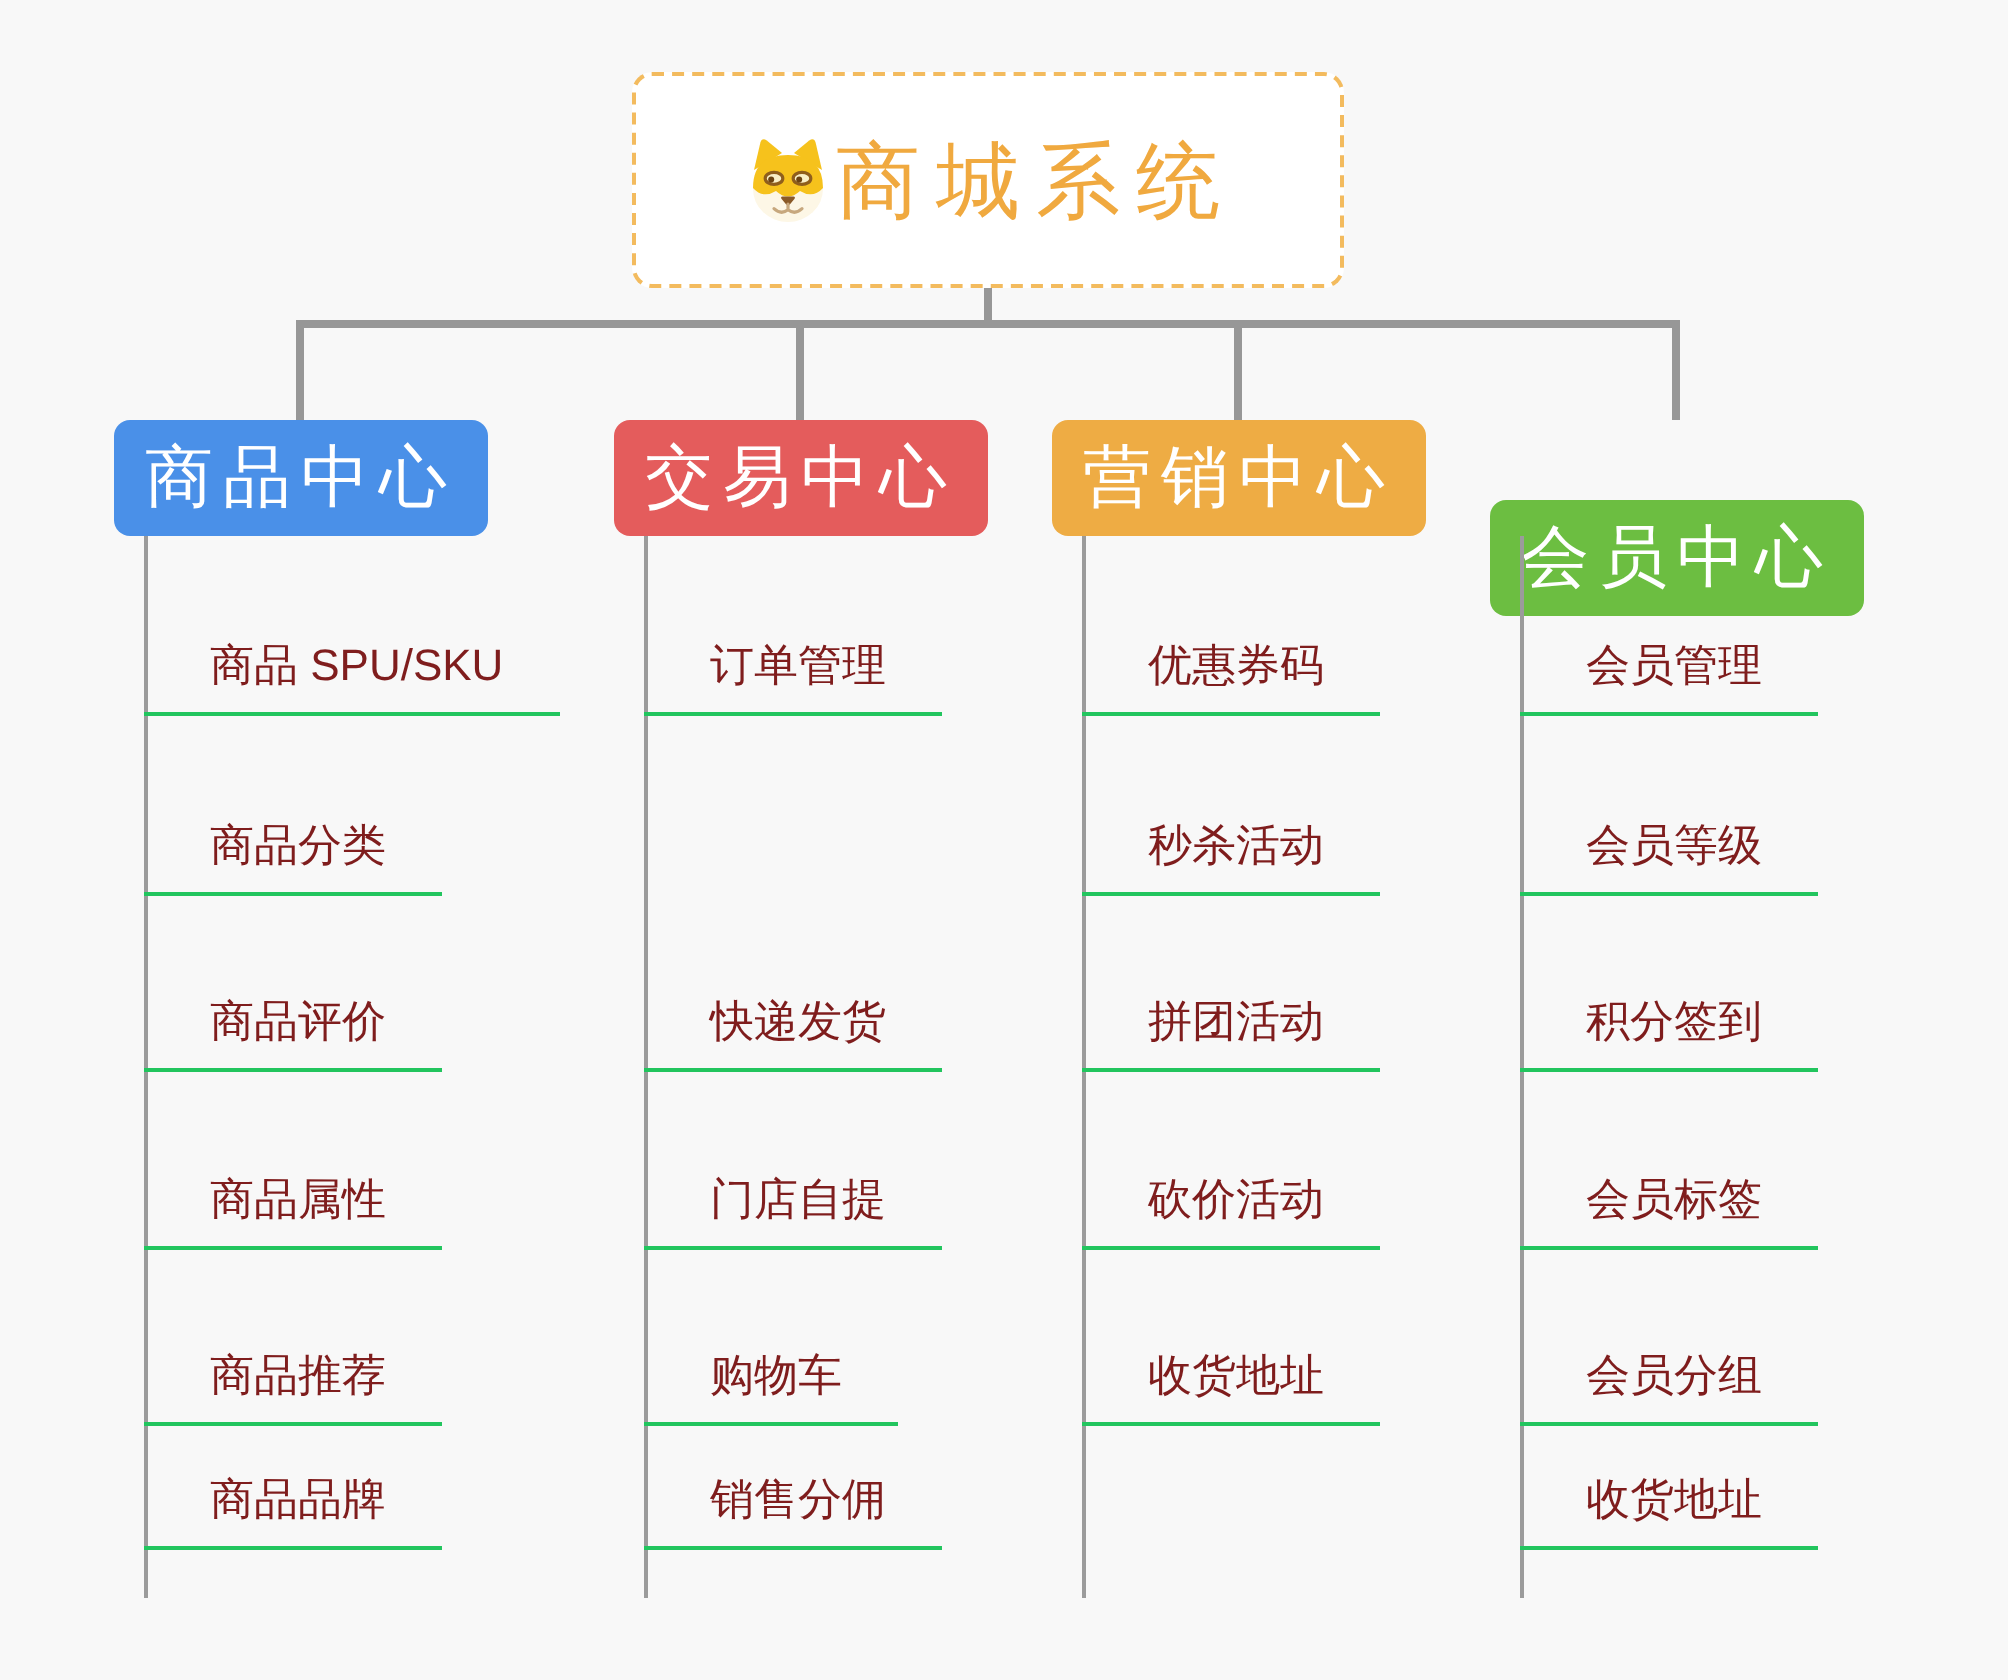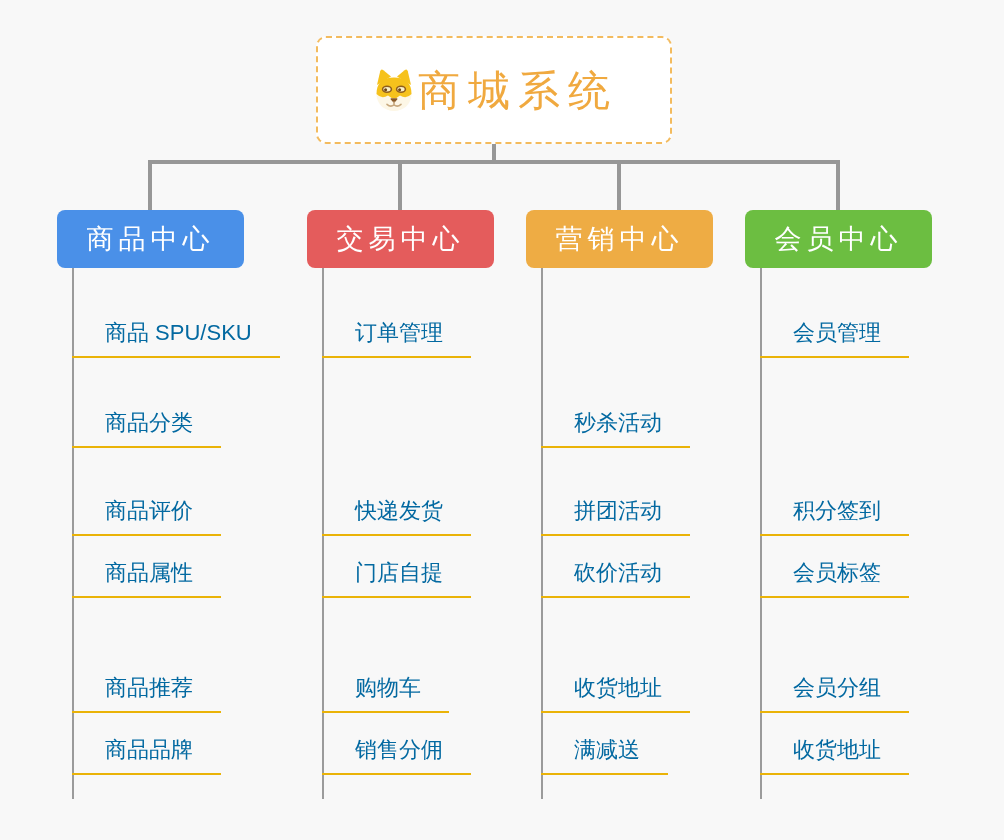--- a/index.html
+++ b/index.html
@@ -27,40 +27,40 @@
   
   .line{position:absolute;background:#979797;}
   .vroot{left:492px;top:142px;width:4px;height:20px;}
   .hbus {left:148px;top:160px;width:692px;height:4px;}
   .drop {top:160px;width:4px;height:50px;}
   .d0{left:148px}.d1{left:398px}.d2{left:617px}.d3{left:836px}
 
   
   .branch{
     position:absolute;top:210px;width:187px;height:58px;
-    border-radius:8px;color:#ffffff;font-size:27px;letter-spacing:5px;
+    border-radius:8px;color:#ffffff;font-size:34px;letter-spacing:5px;
     display:flex;align-items:center;justify-content:center;
     white-space:nowrap;
   }
   .b0{left:57px}.b1{left:307px}.b2{left:526px}.b3{left:745px}
 
   
   .trunk{position:absolute;top:268px;width:2px;height:531px;background:#9b9b9b;}
   .t0{left:72px}.t1{left:322px}.t2{left:541px}.t3{left:760px}
 
   
   .leaf{
     position:absolute;
     width:max-content;white-space:nowrap;
-    font-size:22px;line-height:28px;color:#0369a1;
+    font-size:22px;line-height:28px;color:#7f1d1d;
     padding:0 28px 9px 33px;
-    border-bottom:2px solid #eab308;
+    border-bottom:2px solid #22c55e;
   }
   .c0{left:72px}.c1{left:322px}.c2{left:541px}.c3{left:760px}
-  .r0{top:319px}.r1{top:409px}.r2{top:497px}.r3{top:559px}.r4{top:674px}.r5{top:736px}
+  .r0{top:319px}.r1{top:409px}.r2{top:497px}.r3{top:586px}.r4{top:674px}.r5{top:736px}
 </style>
 </head>
 <body>
 
 <div class="canvas">
 
   <div class="line vroot"></div>
   <div class="line hbus"></div>
   <div class="line drop d0"></div>
   <div class="line drop d1"></div>
@@ -85,21 +85,21 @@
 
   <div class="branch b0" style="background: rgb(74, 144, 232);">
       <span>商品中心</span>
     </div>
   <div class="branch b2" style="background: rgb(238, 172, 68);">
       <span>营销中心</span>
     </div>
   <div class="branch b1" style="background: rgb(228, 92, 92);">
       <span>交易中心</span>
     </div>
-  <div class="branch b3" style="background: rgb(108, 190, 65);">
+  <div class="branch b3" style="background: rgb(108, 190, 65); margin-top: 40px;">
       <span>会员中心</span>
     </div>
 
   <div class="trunk t0"></div>
   <div class="trunk t1"></div>
   <div class="trunk t2"></div>
   <div class="trunk t3"></div>
 
   <div class="leaf c0 r0">商品 SPU/SKU</div>
   <div class="leaf c0 r1">商品分类</div>
@@ -107,25 +107,26 @@
   <div class="leaf c0 r3">商品属性</div>
   <div class="leaf c0 r4">商品推荐</div>
   <div class="leaf c0 r5">商品品牌</div>
 
   <div class="leaf c1 r0">订单管理</div>
   <div class="leaf c1 r2">快递发货</div>
   <div class="leaf c1 r3">门店自提</div>
   <div class="leaf c1 r4">购物车</div>
   <div class="leaf c1 r5">销售分佣</div>
 
+  <div class="leaf c2 r0">优惠券码</div>
   <div class="leaf c2 r1">秒杀活动</div>
   <div class="leaf c2 r2">拼团活动</div>
   <div class="leaf c2 r3">砍价活动</div>
   <div class="leaf c2 r4">收货地址</div>
-  <div class="leaf c2 r5">满减送</div>
 
   <div class="leaf c3 r0">会员管理</div>
+  <div class="leaf c3 r1">会员等级</div>
   <div class="leaf c3 r2">积分签到</div>
   <div class="leaf c3 r3">会员标签</div>
   <div class="leaf c3 r4">会员分组</div>
   <div class="leaf c3 r5">收货地址</div>
 
 </div>
 
 </body></html>

